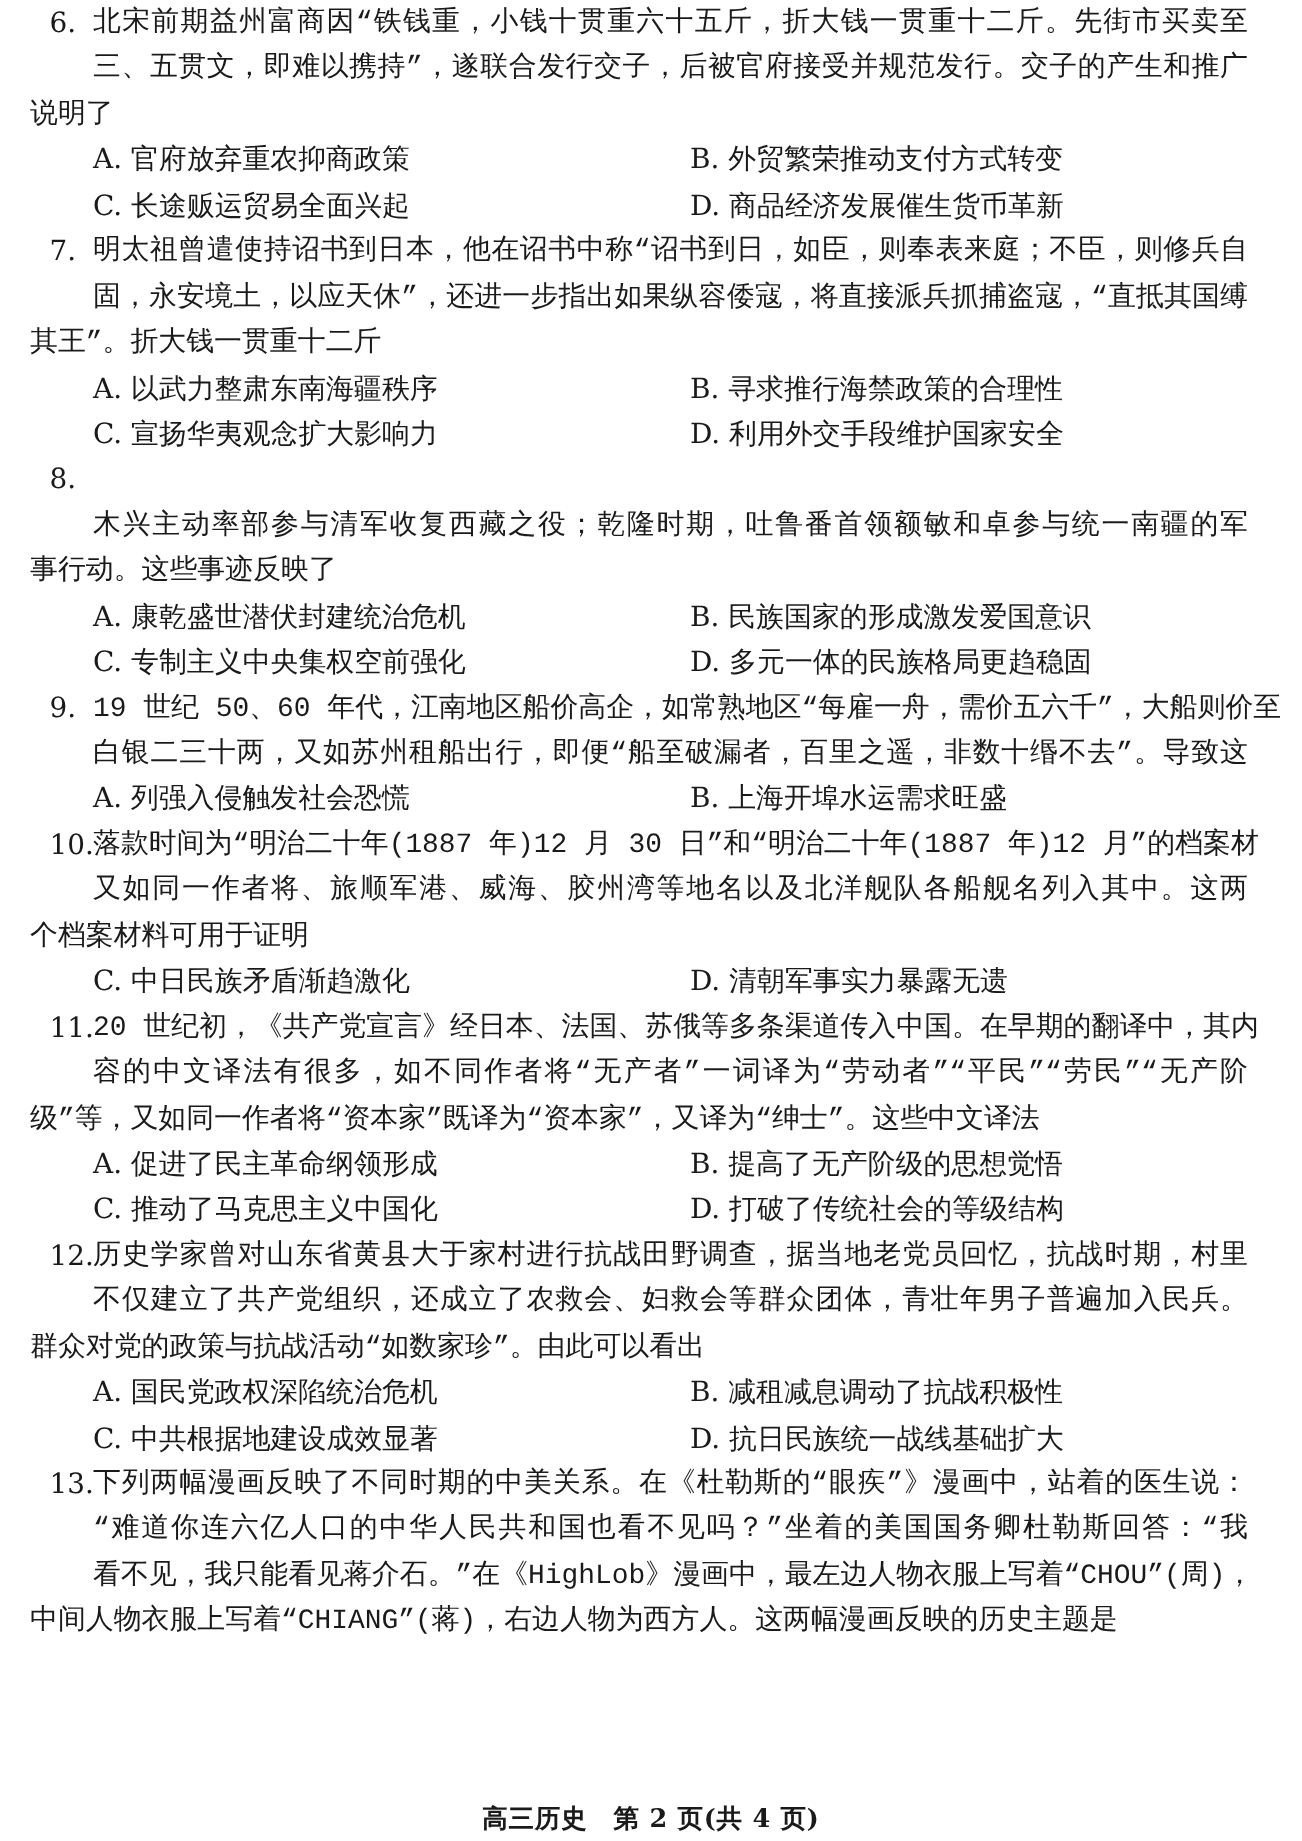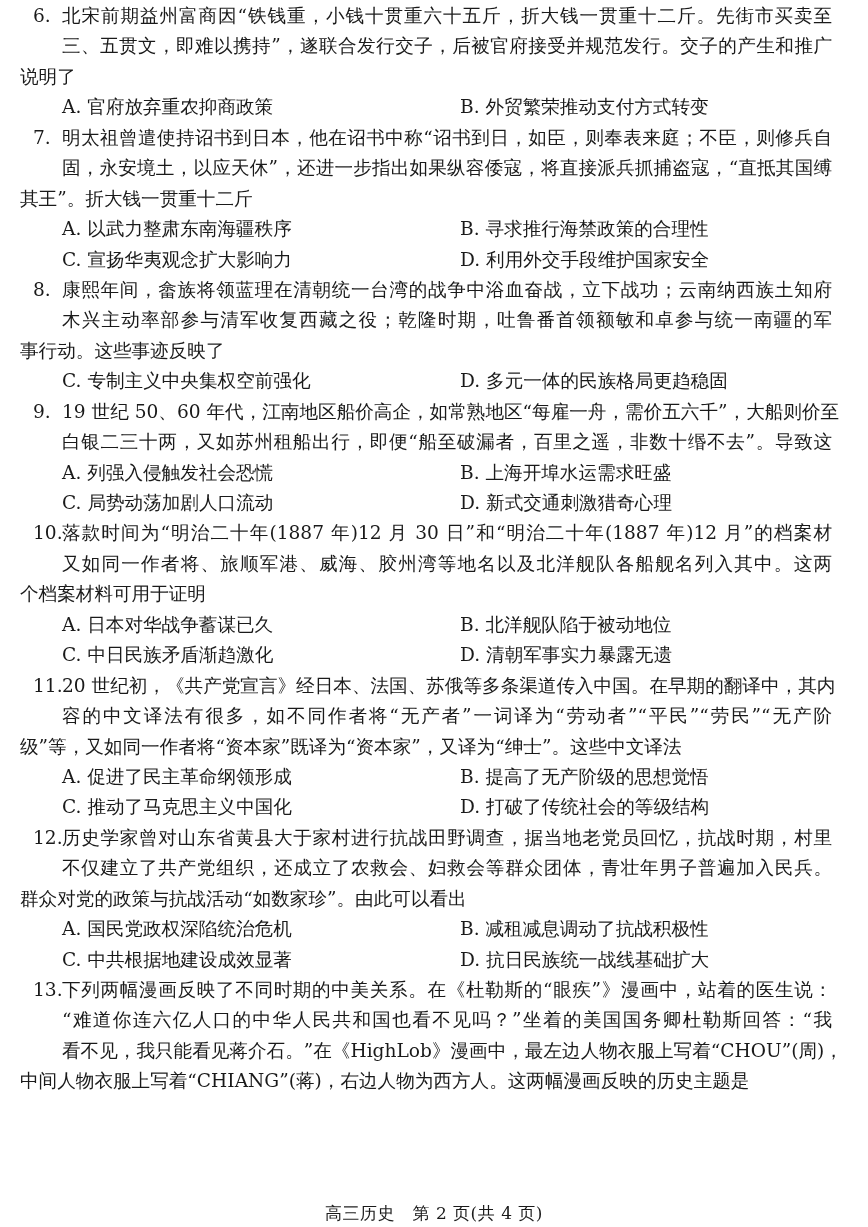--- a/index.html
+++ b/index.html
@@ -8,48 +8,52 @@
     font-family: "DejaVu Serif", "Liberation Serif", serif;
     color: #1a1a1a;
   }
   .page { position: absolute; left: 0; top: 1px; width: 868px; }
   .q { position: relative; }
   .line {
     height: 30.45px; line-height: 30.45px; font-size: 18.6px;
     white-space: nowrap; position: relative;
   }
   .num { position: absolute; left: 33px; top: 0; }
-  .stem { margin-left: 62px; width: 770px; text-align: justify; text-align-last: justify; }
+  .stem { margin-left: 62px; width: 770px; text-align: justify; text-align-last: justify; font-family: Liberation Mono, monospace; }
   .stem.last { text-align-last: left; margin-left: 20px; }
   .opts { position: relative; height: 30.45px; line-height: 30.45px; font-size: 18.6px; white-space: nowrap; text-align: right; }
   .opt-l { position: absolute; left: 62px; }
   .opt-r { position: absolute; left: 460px; }
   .footer {
     position: absolute; top: 1200px; left: 0; width: 868px; text-align: center;
-    font-size: 17px; line-height: 26px; letter-spacing: 0.5px;
+    font-size: 17px; line-height: 26px; letter-spacing: 0.5px; font-weight: bold;
   }
 </style>
 </head>
 <body>
 
 <div class="page" id="page">
     <div class="q">
       <div class="line">
         <span class="num">6.</span>
         <div class="stem">北宋前期益州富商因“铁钱重，小钱十贯重六十五斤，折大钱一贯重十二斤。先街市买卖至</div>
       </div>
       <div class="line">
         <div class="stem">三、五贯文，即难以携持”，遂联合发行交子，后被官府接受并规范发行。交子的产生和推广</div>
       </div>
       <div class="line">
         <div class="stem last">说明了</div>
       </div>
       <div class="opts">
         <span class="opt-l">A. 官府放弃重农抑商政策</span>
         <span class="opt-r">B. 外贸繁荣推动支付方式转变</span>
+      </div>
+      <div class="opts">
+        <span class="opt-l">C. 长途贩运贸易全面兴起</span>
+        <span class="opt-r">D. 商品经济发展催生货币革新</span>
       </div>
     </div>
     <div class="q">
       <div class="line">
         <span class="num">7.</span>
         <div class="stem">明太祖曾遣使持诏书到日本，他在诏书中称“诏书到日，如臣，则奉表来庭；不臣，则修兵自</div>
       </div>
       <div class="line">
         <div class="stem">固，永安境土，以应天休”，还进一步指出如果纵容倭寇，将直接派兵抓捕盗寇，“直抵其国缚</div>
       </div>
@@ -61,64 +65,59 @@
         <span class="opt-r">B. 寻求推行海禁政策的合理性</span>
       </div>
       <div class="opts">
         <span class="opt-l">C. 宣扬华夷观念扩大影响力</span>
         <span class="opt-r">D. 利用外交手段维护国家安全</span>
       </div>
     </div>
     <div class="q">
       <div class="line">
         <span class="num">8.</span>
-        <div class="stem">康熙年间，畲族将领蓝理在清朝统一台湾的战争中浴血奋战，立下战功；云南纳西族土知府</div>
       </div>
       <div class="line">
         <div class="stem">木兴主动率部参与清军收复西藏之役；乾隆时期，吐鲁番首领额敏和卓参与统一南疆的军</div>
       </div>
       <div class="line">
         <div class="stem last">事行动。这些事迹反映了</div>
+      </div>
+      <div class="opts">
+        <span class="opt-l">A. 康乾盛世潜伏封建统治危机</span>
+        <span class="opt-r">B. 民族国家的形成激发爱国意识</span>
       </div>
       <div class="opts">
         <span class="opt-l">C. 专制主义中央集权空前强化</span>
         <span class="opt-r">D. 多元一体的民族格局更趋稳固</span>
       </div>
     </div>
     <div class="q">
       <div class="line">
         <span class="num">9.</span>
         <div class="stem">19 世纪 50、60 年代，江南地区船价高企，如常熟地区“每雇一舟，需价五六千”，大船则价至</div>
       </div>
       <div class="line">
         <div class="stem">白银二三十两，又如苏州租船出行，即便“船至破漏者，百里之遥，非数十缗不去”。导致这</div>
       </div>
       <div class="opts">
         <span class="opt-l">A. 列强入侵触发社会恐慌</span>
         <span class="opt-r">B. 上海开埠水运需求旺盛</span>
       </div>
-      <div class="opts">
-        <span class="opt-l">C. 局势动荡加剧人口流动</span>
-        <span class="opt-r">D. 新式交通刺激猎奇心理</span>
-      </div>
     </div>
     <div class="q">
       <div class="line">
         <span class="num">10.</span>
         <div class="stem">落款时间为“明治二十年(1887 年)12 月 30 日”和“明治二十年(1887 年)12 月”的档案材</div>
       </div>
       <div class="line">
         <div class="stem">又如同一作者将、旅顺军港、威海、胶州湾等地名以及北洋舰队各船舰名列入其中。这两</div>
       </div>
       <div class="line">
         <div class="stem last">个档案材料可用于证明</div>
-      </div>
-      <div class="opts">
-        <span class="opt-l">A. 日本对华战争蓄谋已久</span>
-        <span class="opt-r">B. 北洋舰队陷于被动地位</span>
       </div>
       <div class="opts">
         <span class="opt-l">C. 中日民族矛盾渐趋激化</span>
         <span class="opt-r">D. 清朝军事实力暴露无遗</span>
       </div>
     </div>
     <div class="q">
       <div class="line">
         <span class="num">11.</span>
         <div class="stem">20 世纪初，《共产党宣言》经日本、法国、苏俄等多条渠道传入中国。在早期的翻译中，其内</div>

